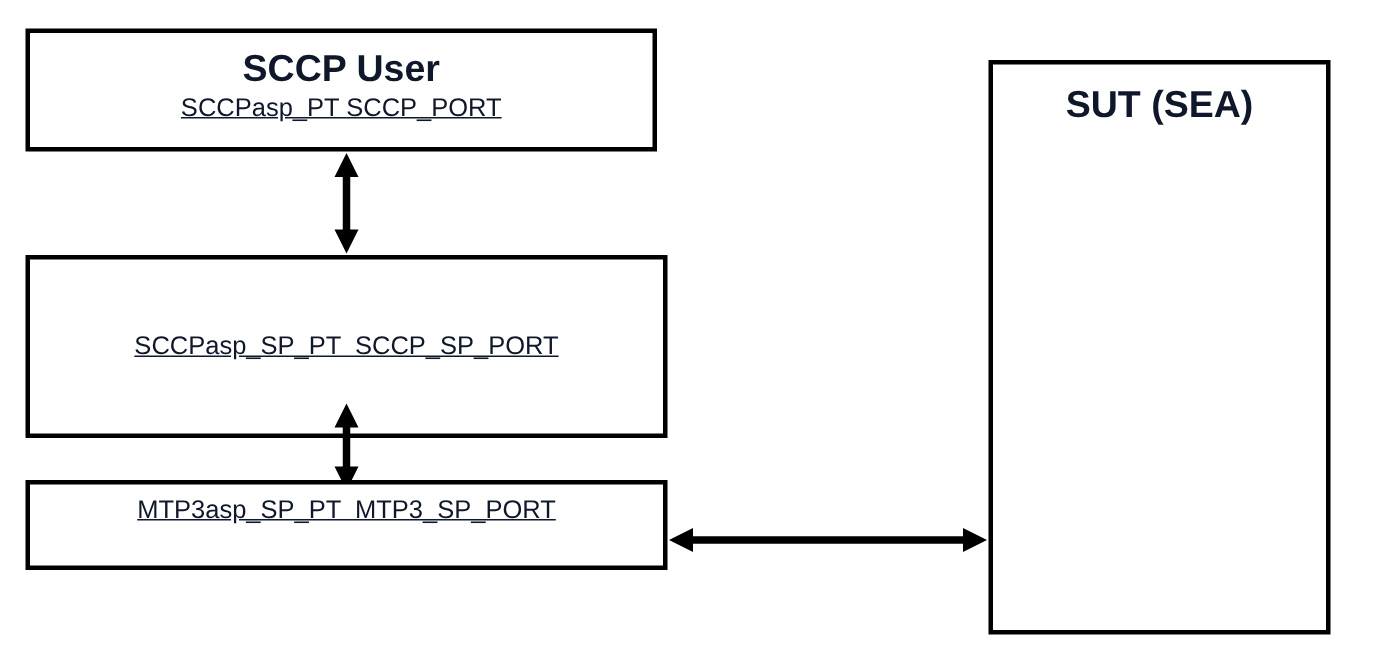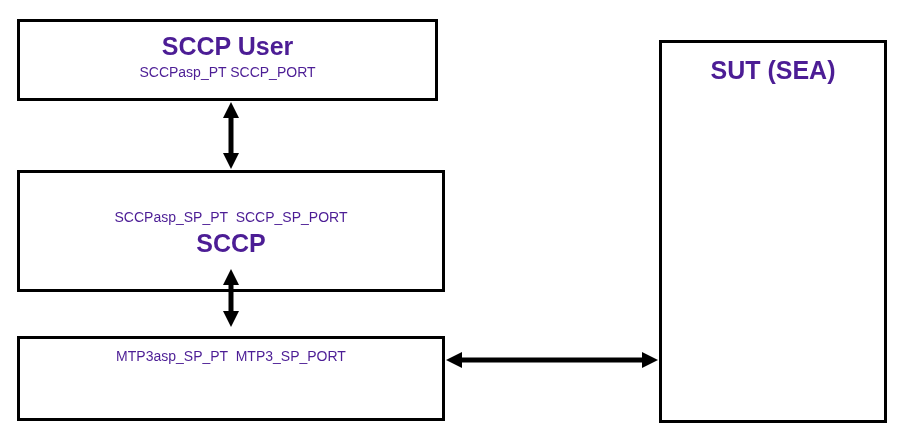--- a/index.html
+++ b/index.html
@@ -6,56 +6,57 @@
     margin: 0;
     padding: 0;
     background: #ffffff;
   }
   .canvas {
     position: relative;
     width: 920px;
     height: 447px;
     background: #ffffff;
     font-family: "Liberation Sans", sans-serif;
-    color: #4c1d95;
+    color: #0f172a;
     overflow: hidden;
   }
   .box {
     position: absolute;
     box-sizing: border-box;
     background: #ffffff;
     border: 3px solid #000000;
     text-align: center;
   }
   .box-title {
     font-weight: bold;
     font-size: 25px;
     line-height: 28px;
     white-space: pre;
   }
   .box-label {
-    font-size: 14px;
+    font-size: 17px;
     line-height: 24px;
     white-space: pre;
+    text-decoration: underline;
   }
   #box-sccp-user {
     left: 17px; top: 19px;
     width: 421px; height: 82px;
     padding-top: 10px;
   }
   #box-sccp {
     left: 17px; top: 170px;
     width: 428px; height: 122px;
     display: flex;
     flex-direction: column;
     justify-content: center;
   }
   #box-system-mtp3 {
-    left: 17px; top: 336px;
-    width: 428px; height: 85px;
+    left: 17px; top: 320px;
+    width: 428px; height: 60px;
     padding-top: 5px;
   }
   #box-sut {
     left: 659px; top: 40px;
     width: 228px; height: 383px;
     padding-top: 13px;
   }
   .arrow {
     position: absolute;
     display: block;
@@ -75,21 +76,20 @@
   </div>
 
   <svg class="arrow" id="arrow-v1" width="22" height="69" viewBox="0 0 22 69">
     <line x1="11" y1="13" x2="11" y2="56" stroke="#000000" stroke-width="5"></line>
     <polygon points="11,1 3,17 19,17" fill="#000000"></polygon>
     <polygon points="11,68 3,52 19,52" fill="#000000"></polygon>
   </svg>
 
   <div class="box" id="box-sccp">
     <div class="box-label">SCCPasp_SP_PT  SCCP_SP_PORT</div>
-    <div class="box-title">SCCP</div>
   </div>
 
   <svg class="arrow" id="arrow-v2" width="22" height="60" viewBox="0 0 22 60">
     <line x1="11" y1="13" x2="11" y2="47" stroke="#000000" stroke-width="5"></line>
     <polygon points="11,1 3,17 19,17" fill="#000000"></polygon>
     <polygon points="11,59 3,43 19,43" fill="#000000"></polygon>
   </svg>
 
   <div class="box" id="box-system-mtp3">
     <div class="box-label">MTP3asp_SP_PT  MTP3_SP_PORT</div>

